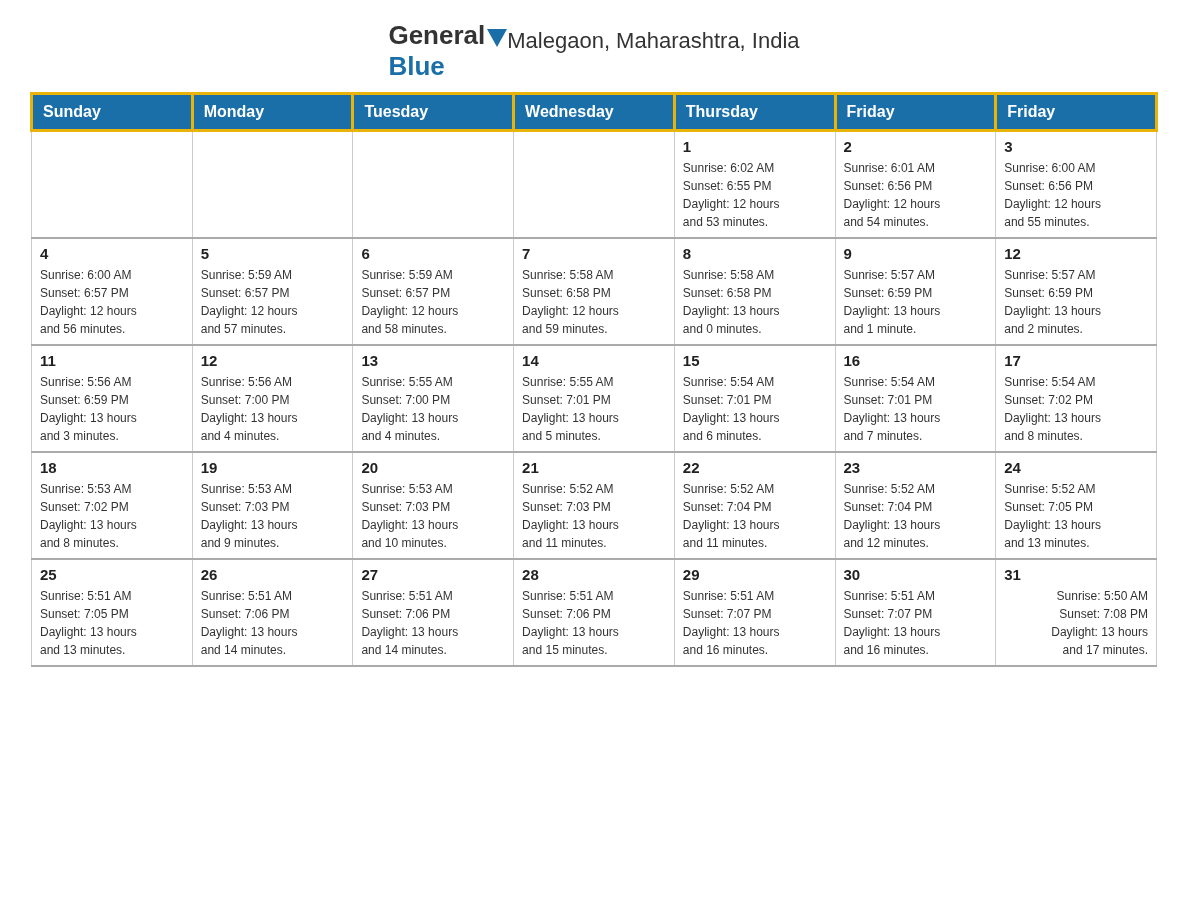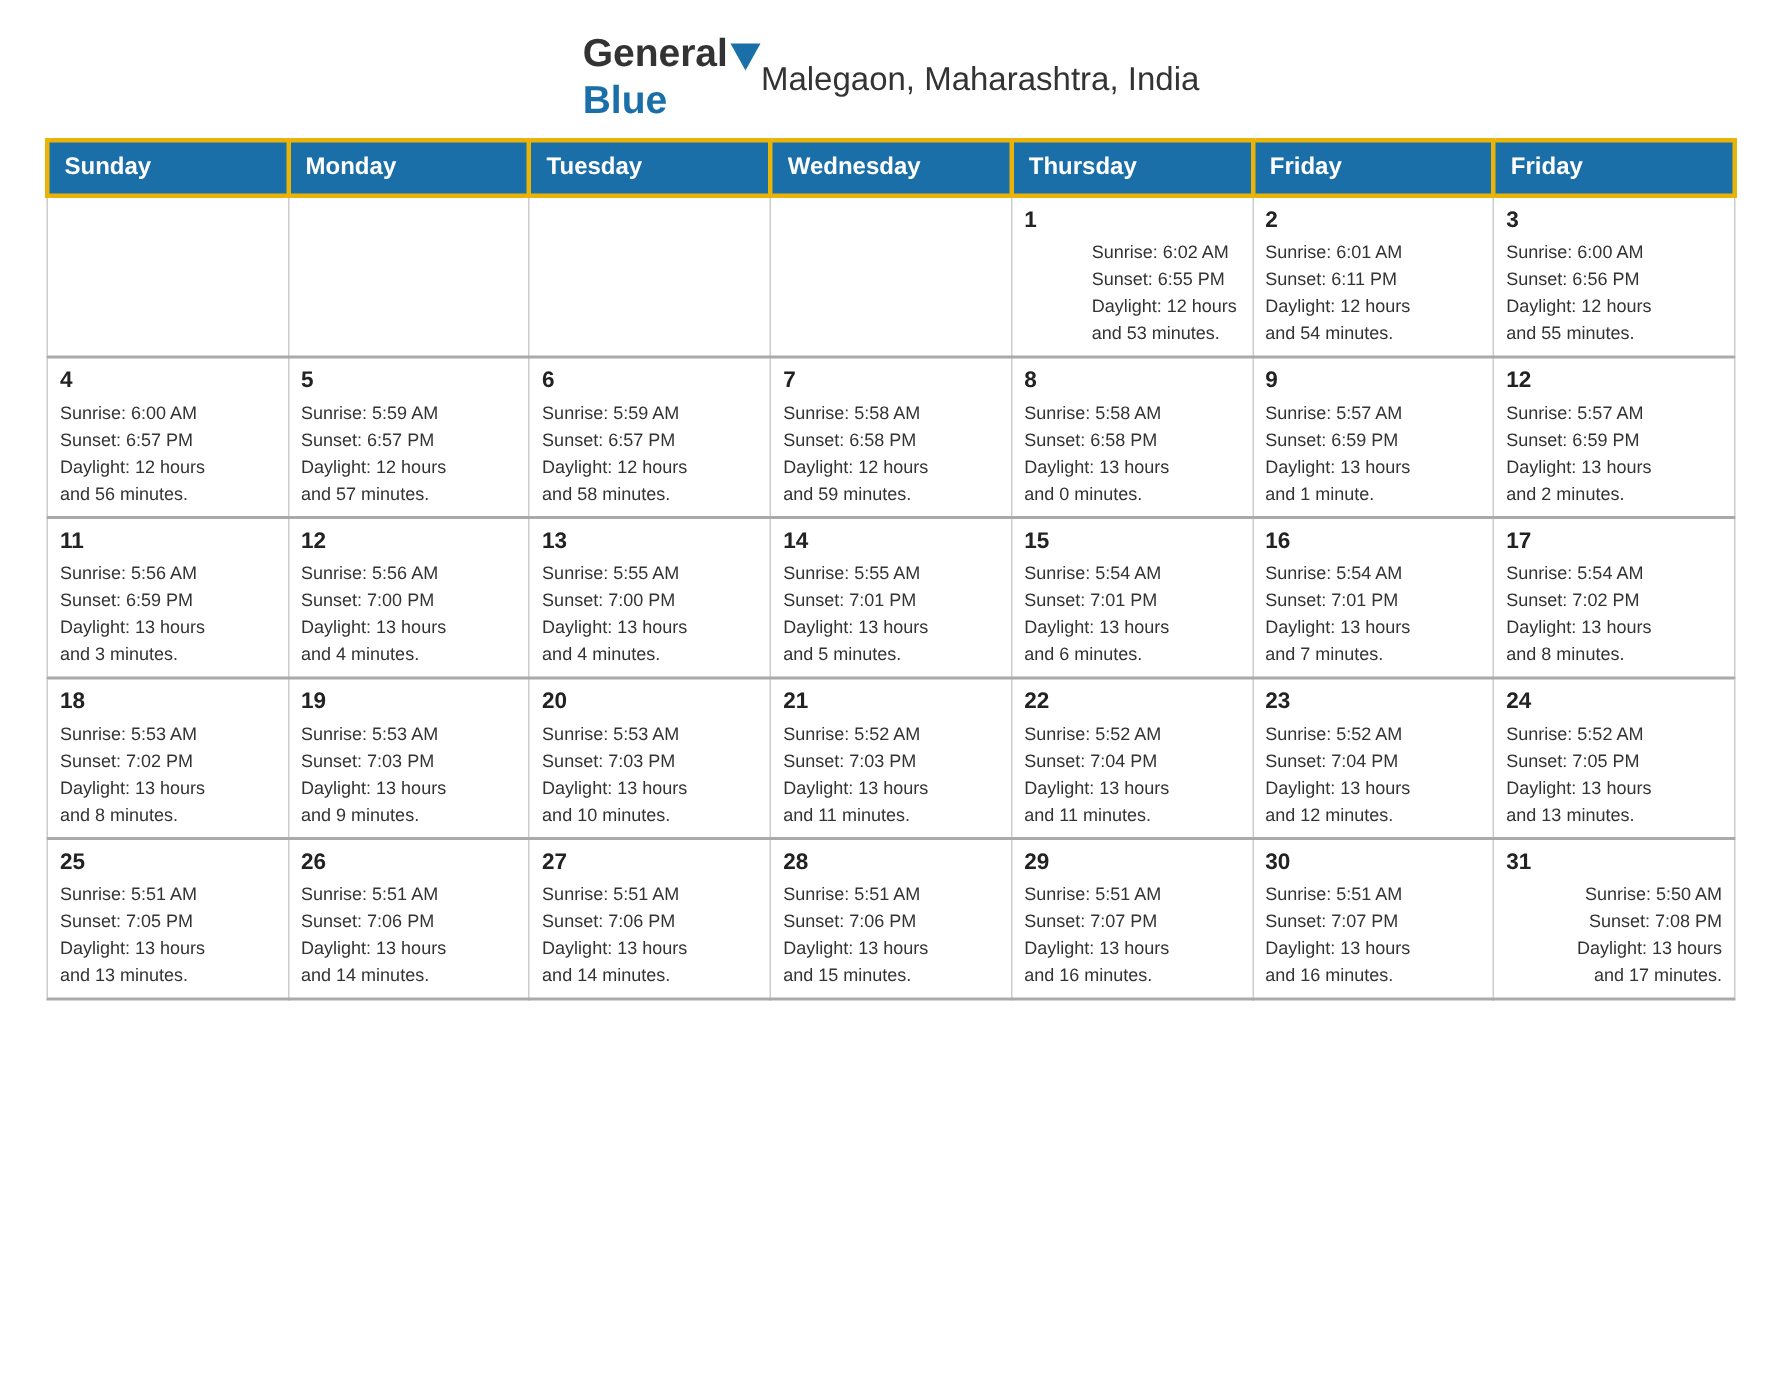--- a/index.html
+++ b/index.html
@@ -54,21 +54,21 @@
     }
     .month-title {
       font-size: 52px;
       font-weight: bold;
       color: #222;
       line-height: 1.1;
     }
     .location-title {
       font-size: 22px;
       color: #333;
-      margin-top: 20px;
+      margin-top: 8px;
     }
     table {
       width: 100%;
       border-collapse: collapse;
       margin-top: 10px;
     }
     thead tr th {
       background: #1a6fa8;
       color: #fff;
       font-size: 16px;
@@ -136,29 +136,29 @@
       </tr>
   </thead>
   <tbody id="calendar-body">
   <tr>
         <td class="empty-cell"></td>
         <td class="empty-cell"></td>
         <td class="empty-cell"></td>
         <td class="empty-cell"></td>
         <td>
           <span class="day-number">1</span>
-          <div class="day-info" style="white-space: pre-line; margin-left: 45px;">Sunrise: 6:02 AM
+          <div class="day-info" style="white-space: pre-line;">Sunrise: 6:02 AM
 Sunset: 6:55 PM
 Daylight: 12 hours
 and 53 minutes.</div>
         </td>
         <td>
           <span class="day-number">2</span>
           <div class="day-info" style="white-space: pre-line;">Sunrise: 6:01 AM
-Sunset: 6:11 PM
+Sunset: 6:56 PM
 Daylight: 12 hours
 and 54 minutes.</div>
         </td>
         <td>
           <span class="day-number">3</span>
           <div class="day-info" style="white-space: pre-line;">Sunrise: 6:00 AM
 Sunset: 6:56 PM
 Daylight: 12 hours
 and 55 minutes.</div>
         </td>

